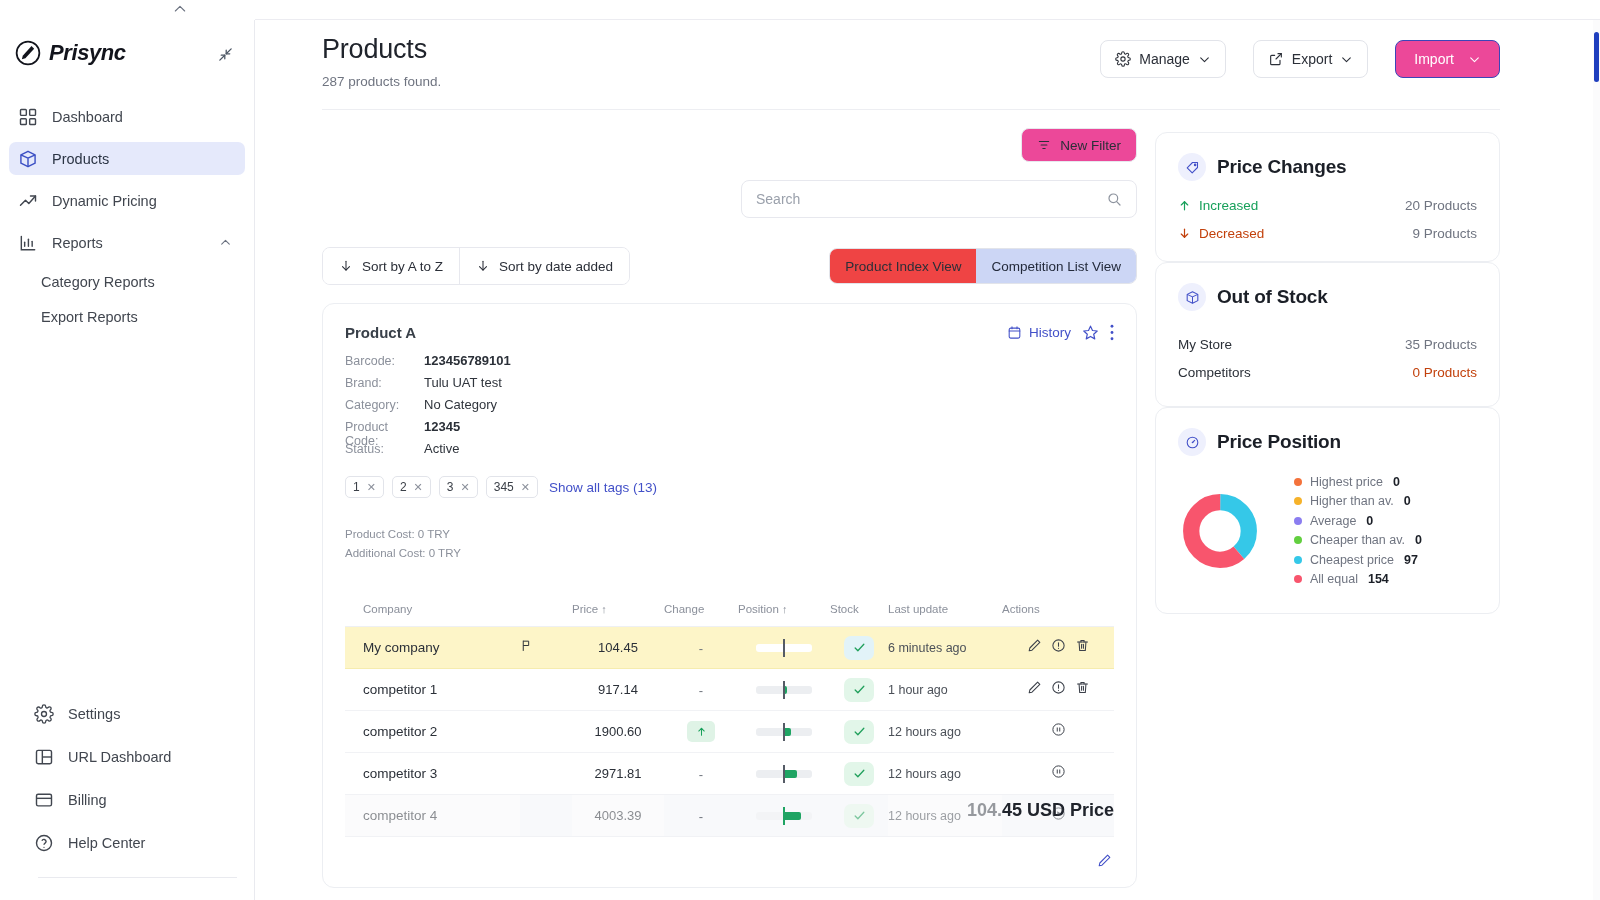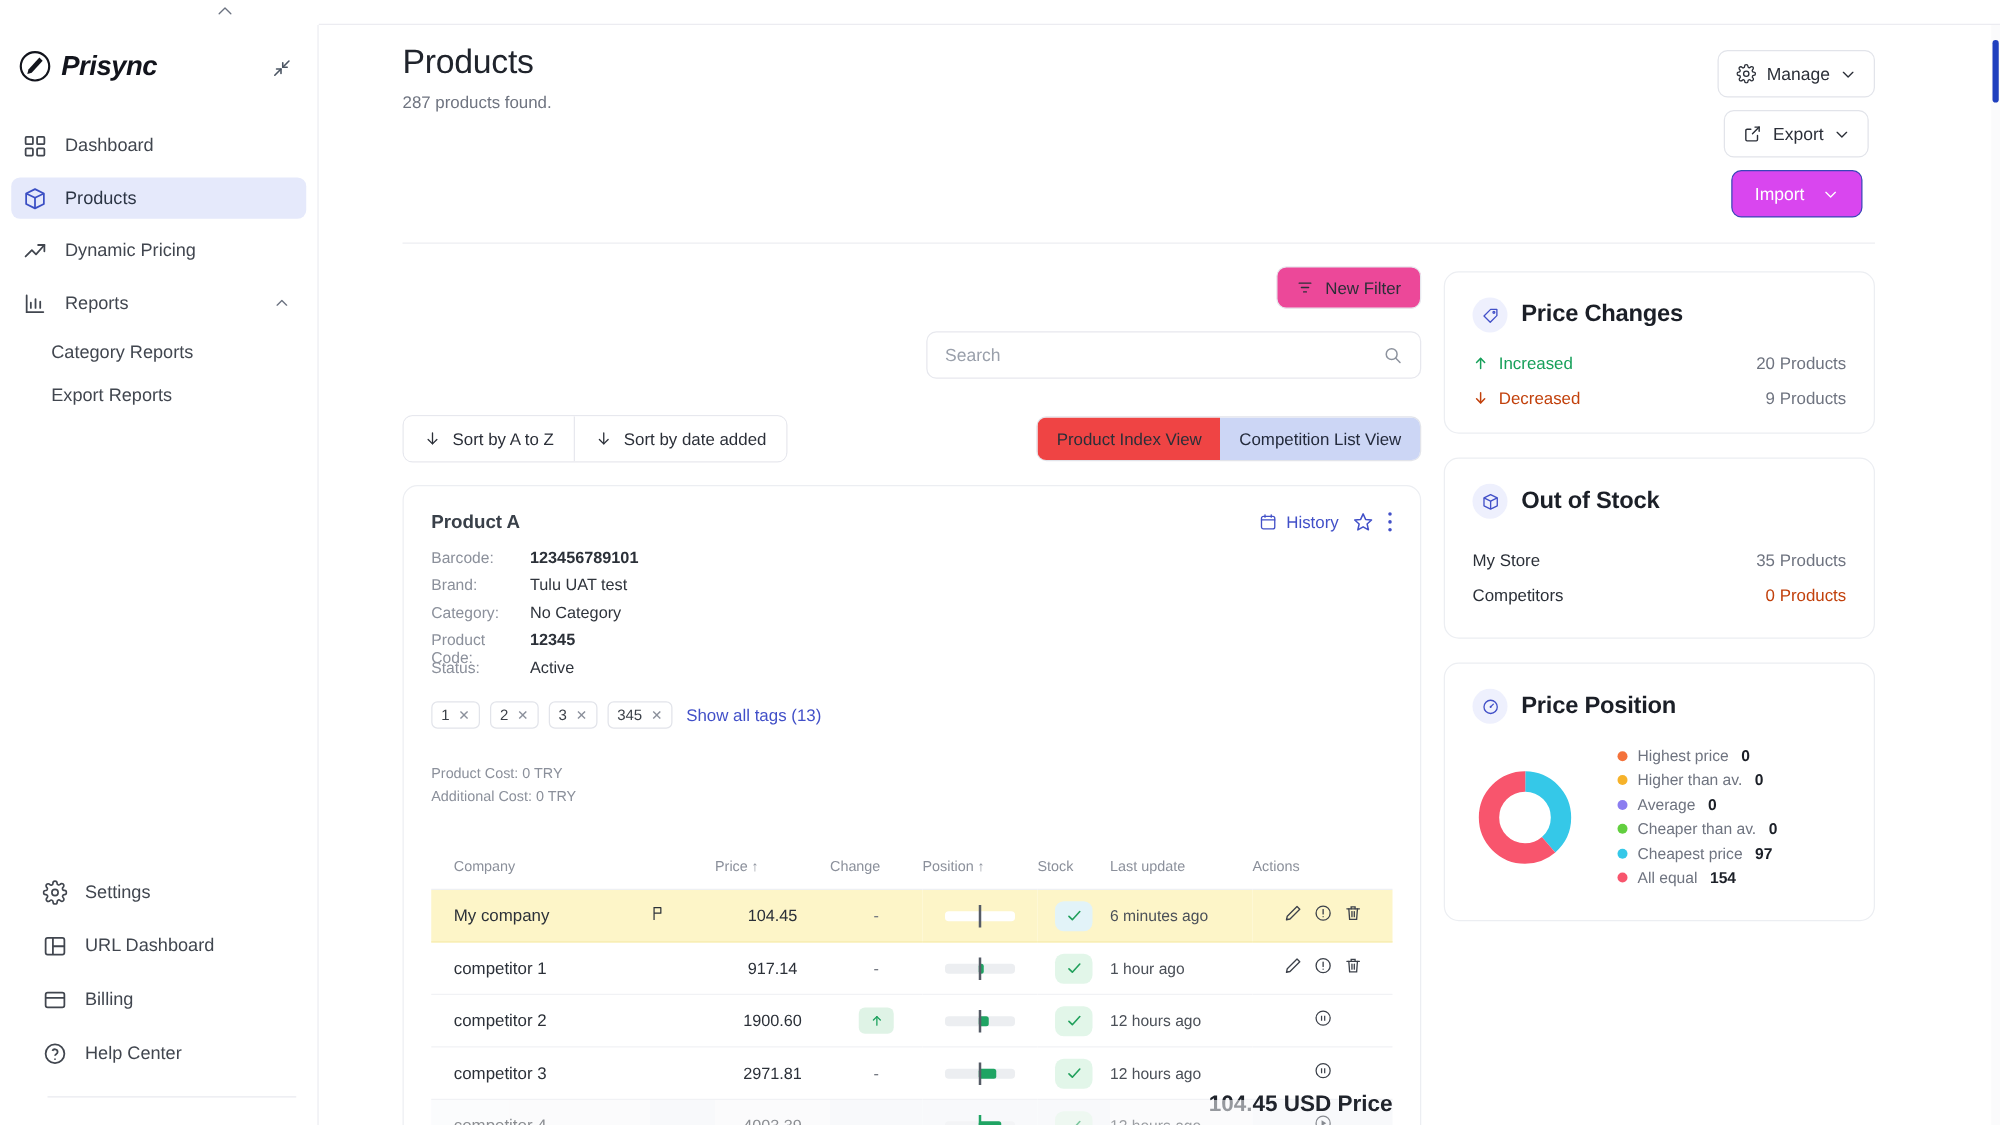--- a/index.html
+++ b/index.html
@@ -76,31 +76,31 @@
   .main {
     flex: 1 1 auto; height: 900px; position: relative;
     padding: 20px 0 0 0; overflow: hidden; background: #ffffff;
   }
   .page-head {
     display: flex; align-items: flex-start; justify-content: space-between;
     padding: 14px 100px 0 67px;
   }
   .page-title { font-size: 27px; font-weight: normal; color: #20242c; letter-spacing: -0.2px; }
   .page-sub { font-size: 13.5px; color: #6f7480; margin-top: 9px; }
-  .head-actions { display: flex; align-items: center; gap: 10px; margin-top: 6px; flex-direction: column; }
+  .head-actions { display: flex; align-items: flex-end; gap: 27px; margin-top: 6px; }
   .btn {
     display: inline-flex; align-items: center; gap: 8px; height: 38px;
     padding: 0 14px; border-radius: 8px; border: 1px solid #e2e4ea;
     background: #fff; font-size: 14px; color: #2b2f38; cursor: pointer;
     white-space: nowrap;
   }
   .btn .ico { width: 16px; height: 16px; color: #2b2f38; }
   .btn .chev { width: 13px; height: 13px; color: #2b2f38; }
   .btn.primary {
-    background: #d946ef; border-color: #3b45b8; color: #fff; padding: 0 18px;
+    background: #ec4899; border-color: #3b45b8; color: #fff; padding: 0 18px;
     min-width: 95px; justify-content: center; gap: 14px;
   }
   .btn.primary .chev { color: #fff; }
 
   .head-divider {
     margin: 20px 100px 0 67px; height: 1px; background: #edeef2;
   }
 
   
   .content { display: flex; padding: 0 100px 0 67px; margin-top: 0; }
@@ -172,21 +172,21 @@
     display: inline-flex; align-items: center; gap: 7px; height: 22px;
     border: 1px solid #e2e4ea; border-radius: 5px; padding: 0 7px;
     font-size: 12px; color: #3b4048; background: #fff; cursor: pointer;
   }
   .tag .x { color: #8b909b; font-size: 11px; }
   .show-tags { font-size: 13.5px; color: #4250c8; cursor: pointer; margin-left: 3px; }
 
   .costs { margin-top: 27px; }
   .cost-line { font-size: 11.5px; color: #8b909b; line-height: 19px; }
   .price-big {
-    position: absolute; right: 22px; top: 484px;
+    position: absolute; right: 22px; top: 496px;
     font-size: 18px; font-weight: bold; color: #20242c;
   }
   .edit-price {
     position: absolute; right: 24px; top: 549px; width: 15px; height: 15px;
     color: #4250c8; cursor: pointer;
   }
 
   
   .tbl { width: 100%; margin-top: 40px; border-collapse: collapse; }
   .tbl th {
@@ -226,21 +226,21 @@
   }
   .stock-pill.blue { background: #e2f3f8; }
   .stock-pill svg { width: 13px; height: 13px; color: #21a05c; }
 
   .acts { display: inline-flex; align-items: center; gap: 9px; color: #3c414a; }
   .acts svg { width: 15px; height: 15px; cursor: pointer; }
 
   
   .side-card {
     border: 1px solid #eceef2; border-radius: 12px; background: #fff;
-    padding: 20px 22px 20px 22px; margin-bottom: 19px;
+    padding: 20px 22px 20px 22px; 
   }
   .sc-head { display: flex; align-items: center; gap: 11px; }
   .sc-badge {
     width: 28px; height: 28px; border-radius: 50%; background: #eef0fd;
     display: flex; align-items: center; justify-content: center; flex: 0 0 28px;
   }
   .sc-badge svg { width: 15px; height: 15px; color: #4250c8; }
   .sc-title { font-size: 19px; font-weight: bold; color: #1b1f27; letter-spacing: -0.2px; }
   .sc-row {
     display: flex; align-items: center; justify-content: space-between;

